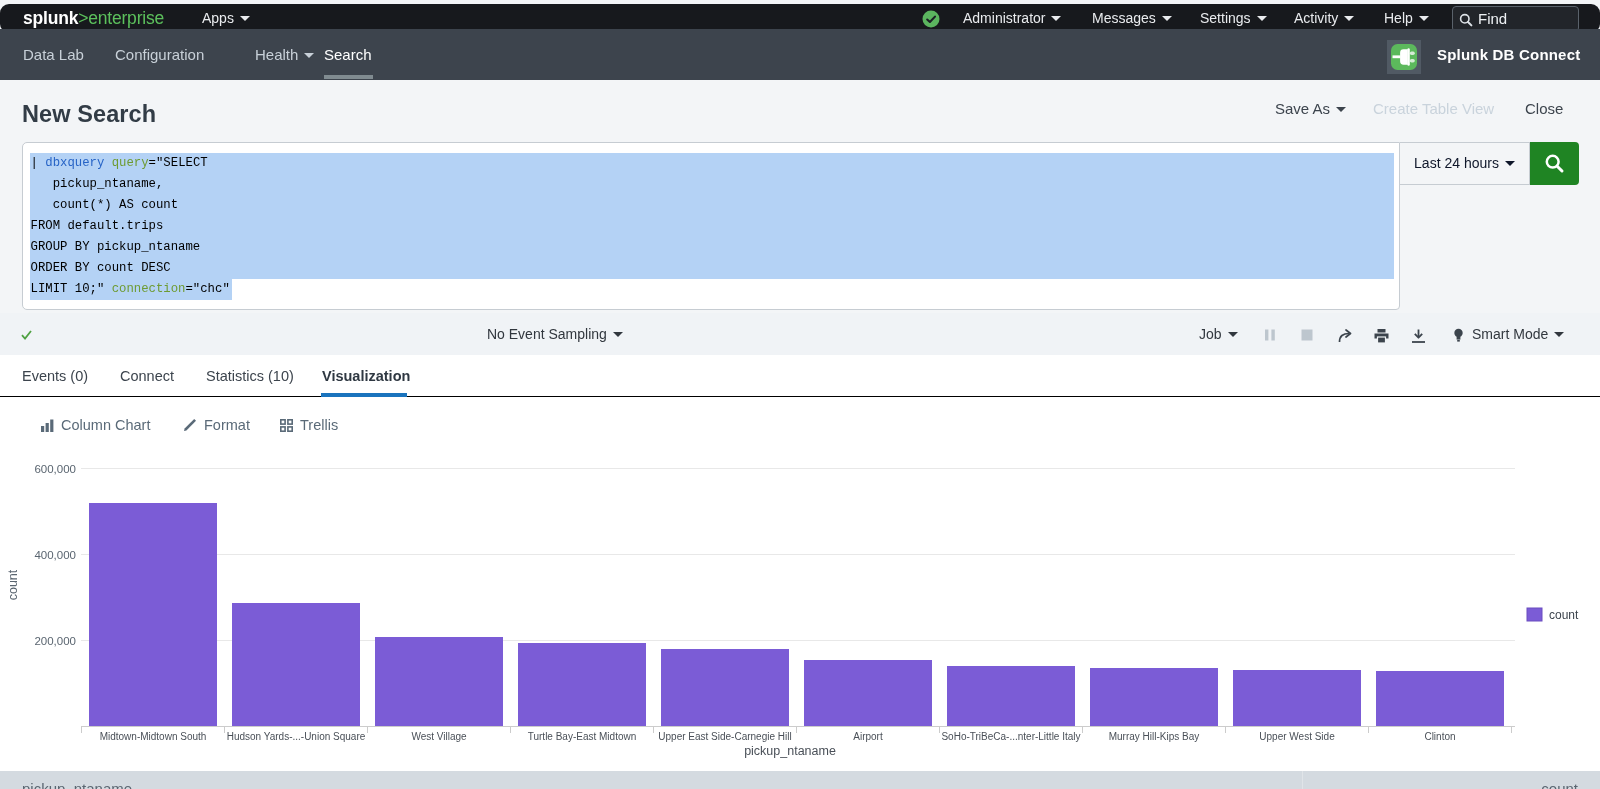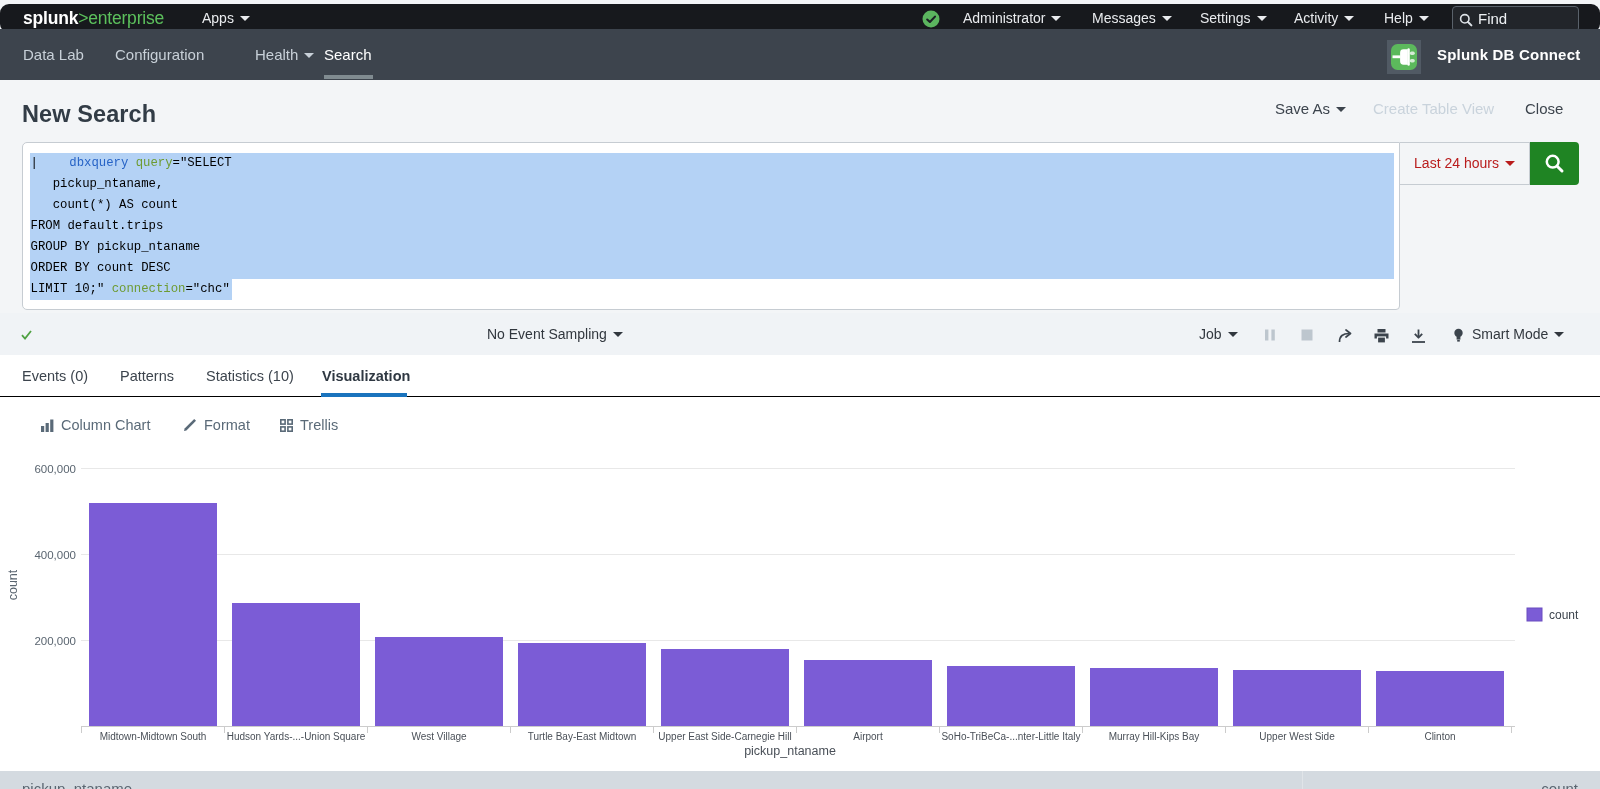--- a/index.html
+++ b/index.html
@@ -19,23 +19,23 @@
   .appbar .item { position:absolute; top:0; line-height:51px; white-space:nowrap; }
   .appname { position:absolute; top:0; line-height:51px; color:#fff; font-size:15px; font-weight:700; letter-spacing:0.2px; }
   
   .h1 { position:absolute; left:22px; top:101px; font-size:23.5px; font-weight:700; color:#323c46; letter-spacing:0.1px; }
   .hlink { position:absolute; top:101px; font-size:15px; color:#3c444d; line-height:16px; white-space:nowrap; }
   
   .sbox { position:absolute; left:22px; top:142px; width:1378px; height:168px; background:#fff; border:1px solid #c6ccd2; border-radius:5px 0 4px 5px; }
   .sel1 { position:absolute; left:7px; top:10px; width:1364px; height:126px; background:#b4d2f5; }
   .sel2 { position:absolute; left:7px; top:136px; width:202px; height:21px; background:#b4d2f5; }
   .spl { position:absolute; left:7.5px; top:10px; font-family:"Liberation Mono", monospace; font-size:12.3px; line-height:21px; color:#000; white-space:pre; }
-  .spl .b { color:#2663c6;margin-left:24px; }
+  .spl .b { color:#2663c6; }
   .spl .g { color:#6e9b32; }
-  .tpick { position:absolute; left:1400px; top:142px; width:130px; height:43px; background:#f3f5f7; border:1px solid #c6ccd2; border-left:none; color:#b91c1c; font-size:14px; text-align:center; line-height:41px; }
+  .tpick { position:absolute; left:1400px; top:142px; width:130px; height:43px; background:#f3f5f7; border:1px solid #c6ccd2; border-left:none; color:#0f172a; font-size:14px; text-align:center; line-height:41px; }
   .gbtn { position:absolute; left:1530px; top:142px; width:49px; height:43px; background:#1f8423; border-radius:0 4px 4px 0; }
   
   .rstrip { position:absolute; left:0; top:313px; width:1600px; height:42px; background:#f0f3f6; font-size:14px; color:#31373e; }
   .rstrip .it { position:absolute; top:0; line-height:42px; white-space:nowrap; }
   
   .tabs { position:absolute; left:0; top:355px; width:1600px; height:42px; background:#fff; border-bottom:1px solid #000000; font-size:14.5px; color:#3c444d; }
   .tabs .t { position:absolute; top:0; line-height:42px; white-space:nowrap; }
   .tabul { position:absolute; left:321px; top:38px; width:86px; height:4px; background:#1a73bd; }
   .white2 { position:absolute; left:0; top:397px; width:1600px; height:374px; background:#fff; }
   .vbtn { position:absolute; top:410px; height:30px; line-height:30px; font-size:14.5px; color:#5a6a78; white-space:nowrap; }
@@ -139,21 +139,21 @@
   <svg class="abs" style="left:1453px; top:15px;" width="11" height="15" viewBox="0 0 11 15">
       <circle cx="5.5" cy="5" r="4.2" fill="#3c444d"></circle>
       <rect x="3.6" y="9" width="3.8" height="2.6" fill="#3c444d"></rect>
       <rect x="4.2" y="12" width="2.6" height="1.6" fill="#3c444d"></rect>
     </svg>
   <div class="it" style="left:1472px;">Smart Mode<span class="caret"></span></div>
 </div>
 
 <div class="tabs">
   <div class="t" style="left:22px;">Events (0)</div>
-  <div class="t" style="left:120px;">Patterns</div>
+  <div class="t" style="left:120px;">Connect</div>
   <div class="t" style="left:206px;">Statistics (10)</div>
   <div class="t" style="left:322px; font-weight:700; color:#2f3842;">Visualization</div>
   <div class="tabul"></div>
 </div>
 
 <div class="white2"></div>
 
 <div class="vbtn" style="left:41px;">
   <svg width="13" height="13" viewBox="0 0 13 13">
       <rect x="0" y="7" width="3.2" height="6" fill="#5a6a78"></rect>

